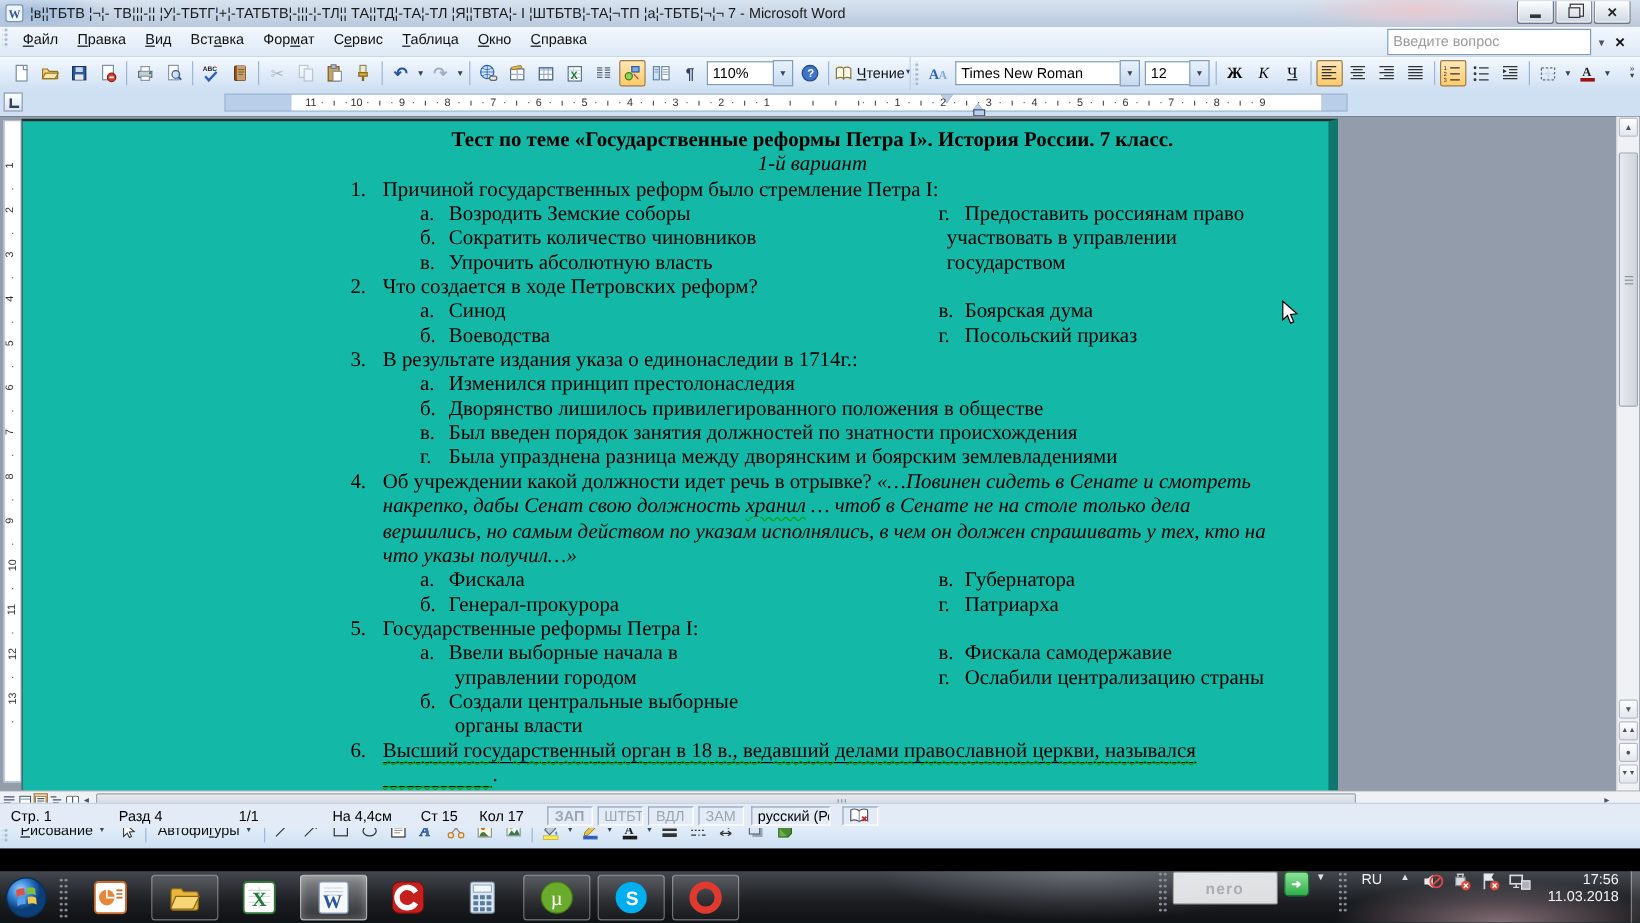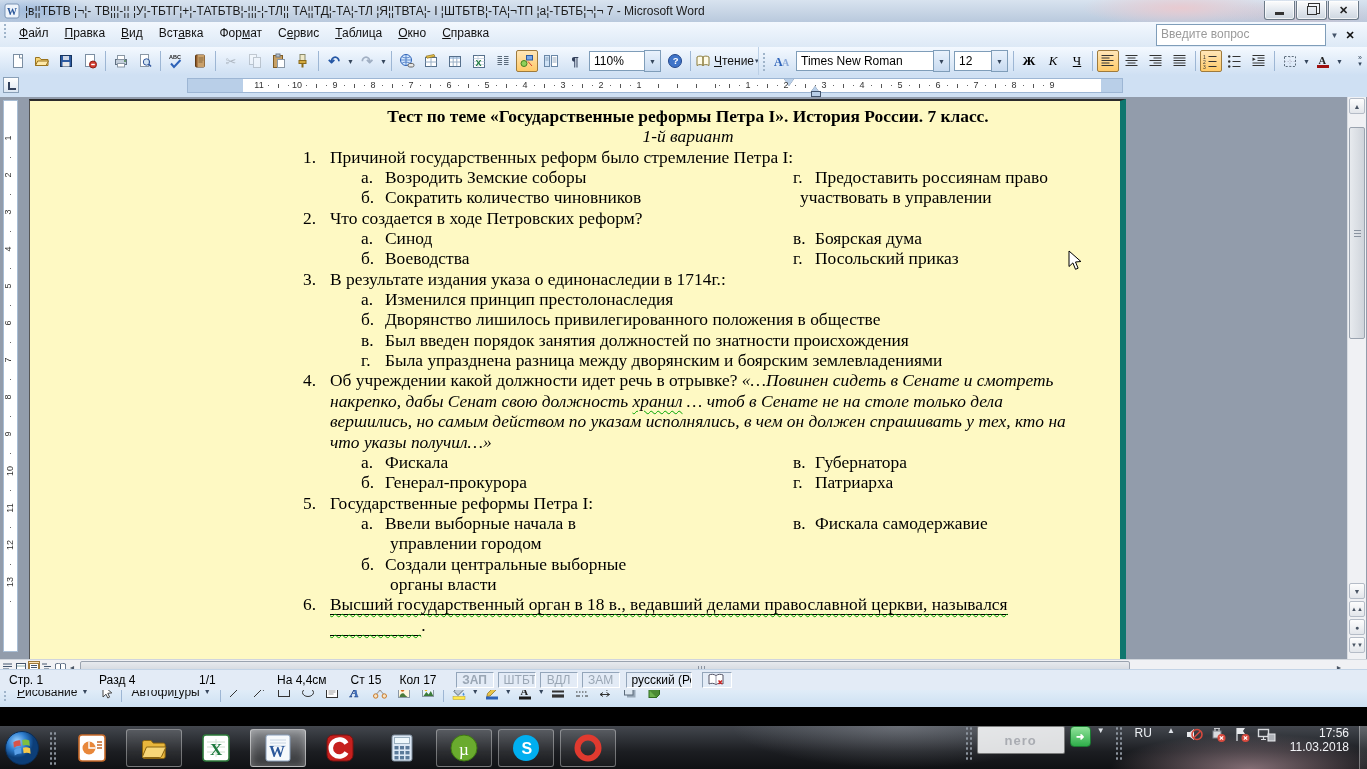--- a/index.html
+++ b/index.html
@@ -64,22 +64,22 @@
   .rtick{position:absolute;top:5px;width:1px;height:4px;background:#555}
   .rdot{position:absolute;top:6px;width:1px;height:1px;background:#666}
   .ind-first{position:absolute;left:596px;top:0;width:0;height:0;border-left:5px solid transparent;border-right:5px solid transparent;border-top:7px solid #b9cfe8;filter:drop-shadow(0 0 .5px #44566e)}
   .ind-hang{position:absolute;left:622px;bottom:-1px;width:0;height:0;border-left:5px solid transparent;border-right:5px solid transparent;border-bottom:7px solid #b9cfe8;filter:drop-shadow(0 0 .5px #44566e)}
   .ind-box{position:absolute;left:623px;bottom:-5px;width:8px;height:4px;background:#b9cfe8;border:1px solid #44566e}
   
   .docarea{position:absolute;top:97px;left:0;right:0;height:562px;background:#929cab;overflow:hidden}
   .vruler{position:absolute;left:3px;top:3px;width:15px;height:552px;background:#fff;border:1px solid #a8bdd4;box-sizing:border-box}
   .vlab{position:absolute;left:1px;font-size:9px;color:#333;transform:rotate(-90deg)}
   .vdot{position:absolute;left:6px;width:1px;height:1px;background:#666}
-  .page{position:absolute;left:29px;top:2px;width:1097px;height:560px;background:#fef9c3;
-    border-top:2px solid #2b2b2b;border-left:1px solid #555;border-right:6px solid #0f766e;box-sizing:border-box}
+  .page{position:absolute;left:18px;top:2px;width:1097px;height:560px;background:#14b8a6;
+    border-top:2px solid #2b2b2b;border-left:1px solid #555;border-right:8px solid #0f766e;box-sizing:border-box}
   .doc{position:absolute;left:218px;top:5px;width:846px;font-family:"Liberation Serif",serif;font-size:17.4px;color:#000}
   .dl{height:20.35px;line-height:20.35px;white-space:nowrap;position:relative}
   .dl-center{text-align:center;padding-left:34px}
   .dnum{display:inline-block;margin-left:55px;width:27px}
   .dletter{display:inline-block;margin-left:113px;width:24px}
   .dcont{display:inline-block;margin-left:82px}
   .dlcont{display:inline-block;margin-left:142px}
   .rcol{position:absolute;left:545px;top:0;white-space:nowrap}
   .rletter{display:inline-block;width:22px}
   .rcont{position:absolute;left:552px;top:0;white-space:nowrap}
@@ -629,37 +629,38 @@
       <span class="vlab" style="top: 476px;">13</span>
       <span class="vdot" style="top: 500px;"></span>
     </div>
   <div class="page">
     <div class="doc" id="doc-text">
         <div class="dl dl-center"><span class="seg-b">Тест по теме «Государственные реформы Петра I». История России. 7 класс.</span></div>
         <div class="dl dl-center"><span class="seg-i">1-й вариант</span></div>
         <div class="dl"><span class="dnum">1.</span><span>Причиной государственных реформ было стремление Петра I:</span></div>
         <div class="dl"><span class="dletter">а.</span><span>Возродить Земские соборы</span><span class="rcol"><span class="rletter">г.</span><span>Предоставить россиянам право</span></span></div>
         <div class="dl"><span class="dletter">б.</span><span>Сократить количество чиновников</span><span class="rcont"><span>участвовать в управлении</span></span></div>
+        <div class="dl"><span class="dletter">в.</span><span>Упрочить абсолютную власть</span><span class="rcont"><span>государством</span></span></div>
         <div class="dl"><span class="dnum">2.</span><span>Что создается в ходе Петровских реформ?</span></div>
         <div class="dl"><span class="dletter">а.</span><span>Синод</span><span class="rcol"><span class="rletter">в.</span><span>Боярская дума</span></span></div>
         <div class="dl"><span class="dletter">б.</span><span>Воеводства</span><span class="rcol"><span class="rletter">г.</span><span>Посольский приказ</span></span></div>
         <div class="dl"><span class="dnum">3.</span><span>В результате издания указа о единонаследии в 1714г.:</span></div>
         <div class="dl"><span class="dletter">а.</span><span>Изменился принцип престолонаследия</span></div>
         <div class="dl"><span class="dletter">б.</span><span>Дворянство лишилось привилегированного положения в обществе</span></div>
         <div class="dl"><span class="dletter">в.</span><span>Был введен порядок занятия должностей по знатности происхождения</span></div>
         <div class="dl"><span class="dletter">г.</span><span>Была упразднена разница между дворянским и боярским землевладениями</span></div>
         <div class="dl"><span class="dnum">4.</span><span>Об учреждении какой должности идет речь в отрывке? </span><span class="seg-i">«…Повинен сидеть в Сенате и смотреть</span></div>
         <div class="dl"><span class="dcont"><span class="seg-i">накрепко, дабы Сенат свою должность </span><span class="seg-i seg-sq">хранил</span><span class="seg-i"> … чтоб в Сенате не на столе только дела</span></span></div>
         <div class="dl"><span class="dcont"><span class="seg-i">вершились, но самым действом по указам исполнялись, в чем он должен спрашивать у тех, кто на</span></span></div>
         <div class="dl"><span class="dcont"><span class="seg-i">что указы получил…»</span></span></div>
         <div class="dl"><span class="dletter">а.</span><span>Фискала</span><span class="rcol"><span class="rletter">в.</span><span>Губернатора</span></span></div>
         <div class="dl"><span class="dletter">б.</span><span>Генерал-прокурора</span><span class="rcol"><span class="rletter">г.</span><span>Патриарха</span></span></div>
         <div class="dl"><span class="dnum">5.</span><span>Государственные реформы Петра I:</span></div>
         <div class="dl"><span class="dletter">а.</span><span>Ввели выборные начала в</span><span class="rcol"><span class="rletter">в.</span><span>Фискала самодержавие</span></span></div>
-        <div class="dl"><span class="dlcont"><span>управлении городом</span></span></div>
+        <div class="dl"><span class="dlcont"><span>управлении городом</span></span><span class="rcol"><span class="rletter">г.</span><span>Ослабили централизацию страны</span></span></div>
         <div class="dl"><span class="dletter">б.</span><span>Создали центральные выборные</span></div>
         <div class="dl"><span class="dlcont"><span>органы власти</span></span></div>
         <div class="dl"><span class="dnum">6.</span><span class="seg-u seg-sq">Высший государственный орган в 18 в., ведавший делами православной церкви, назывался </span></div>
         <div class="dl"><span class="dcont"><span class="seg-u seg-sq">&nbsp;&nbsp;&nbsp;&nbsp;&nbsp;&nbsp;&nbsp;&nbsp;&nbsp;&nbsp;&nbsp;&nbsp;&nbsp;&nbsp;&nbsp;&nbsp;&nbsp;&nbsp;&nbsp;&nbsp;&nbsp;</span><span>.</span></span></div>
       </div>
   </div>
   <div class="vscroll">
     <span class="sbtn" style="top:1px">▲</span>
     <div class="vthumb"></div>
     <span class="sbtn" style="top:486px">▼</span>

